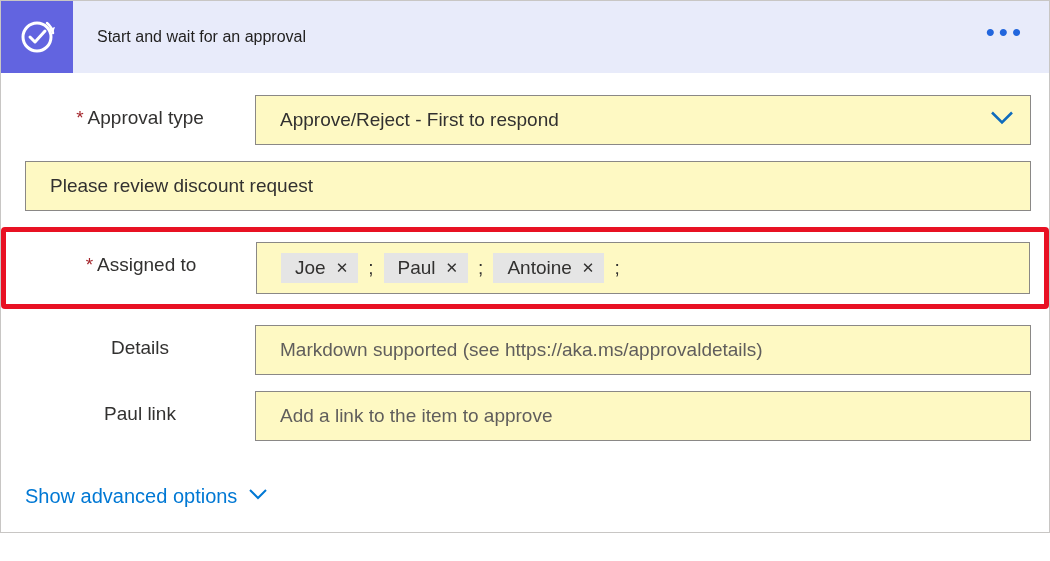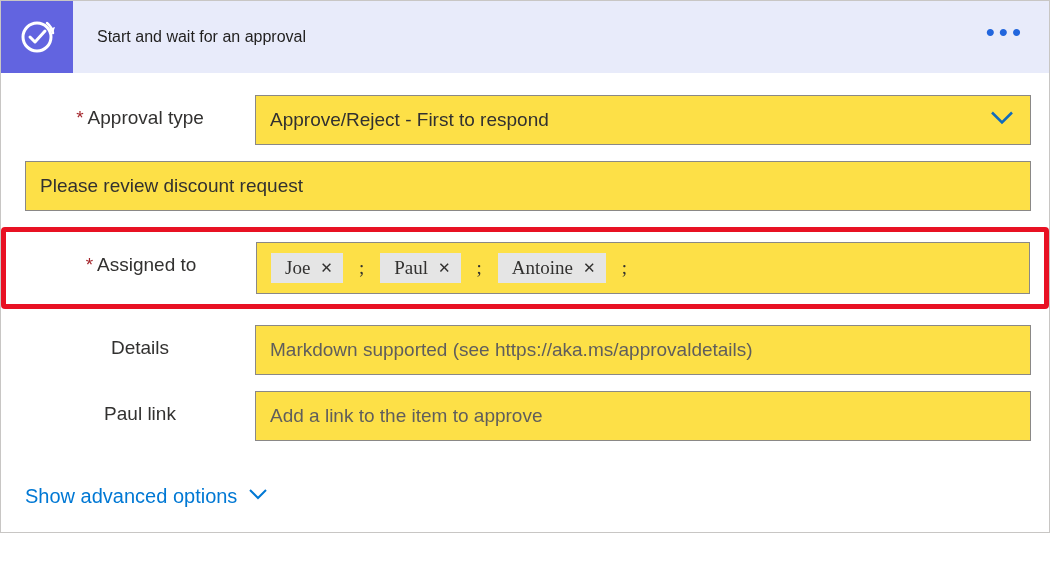--- a/index.html
+++ b/index.html
@@ -62,23 +62,23 @@
   .req-mark {
     color: #a4262c;
     margin-right: 4px;
   }
   .input-col {
     flex: 1;
   }
   .ctrl {
     width: 100%;
     border: 1px solid #8a8886;
-    background: #fde047;
+    background: #fef9c3;
     min-height: 50px;
-    padding: 10px 14px;
+    padding: 10px 24px;
     display: flex;
     align-items: center;
     font-size: 19px;
     color: #323130;
   }
   .ctrl.placeholder {
     color: #605e5c;
   }
   .ctrl-select {
     position: relative;
@@ -87,22 +87,21 @@
   .ctrl-select .chev {
     position: absolute;
     right: 14px;
     top: 50%;
     transform: translateY(-50%);
   }
   .tag-row {
     display: flex;
     align-items: center;
     flex-wrap: wrap;
-    gap: 16px;
-    font-family: Liberation Serif, serif;
+    gap: 10px;
   }
   .tag {
     background: #e5e5e5;
     padding: 4px 10px 4px 14px;
     display: flex;
     align-items: center;
     font-size: 19px;
     color: #323130;
   }
   .tag .x {

